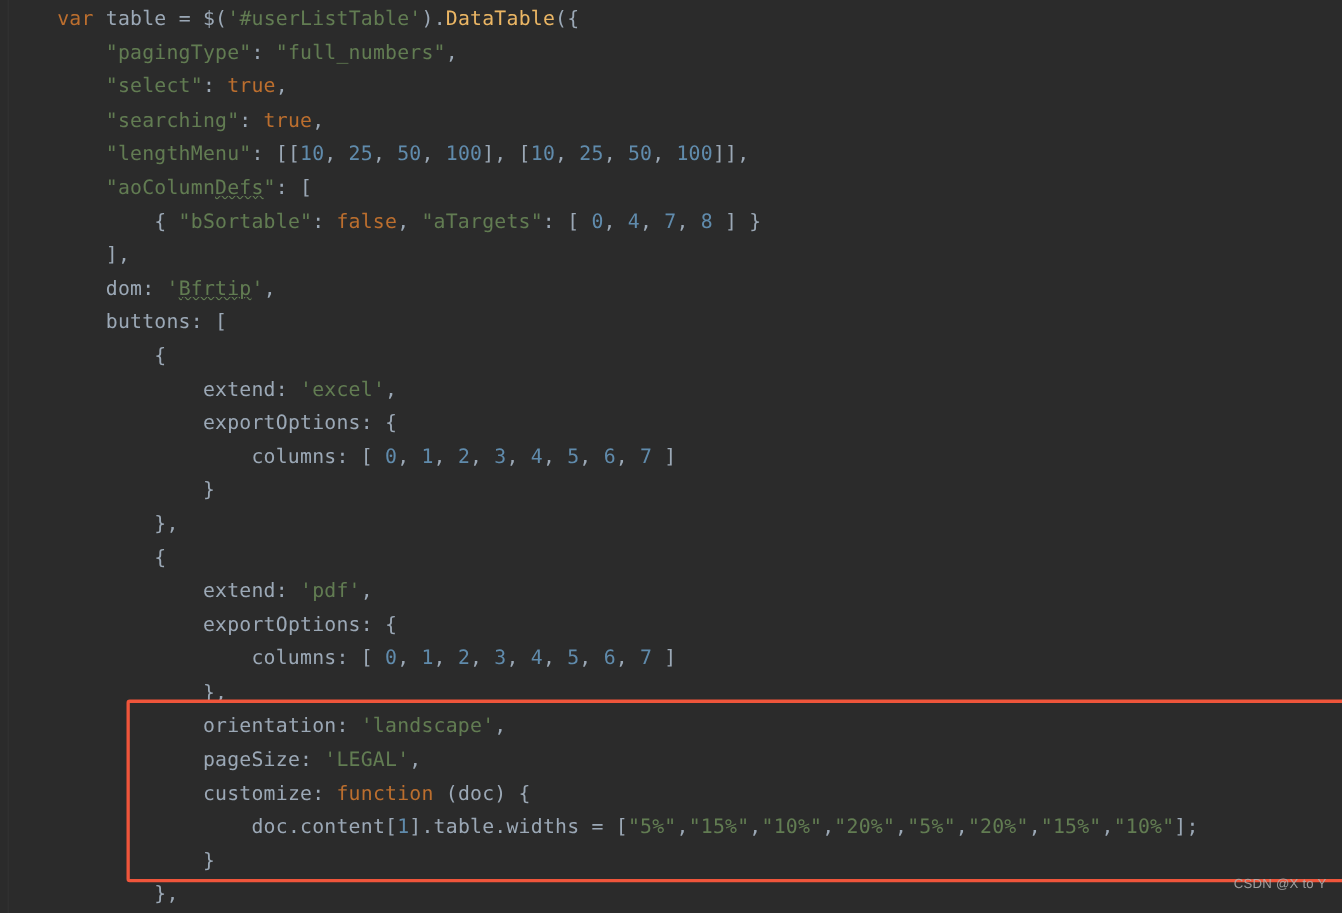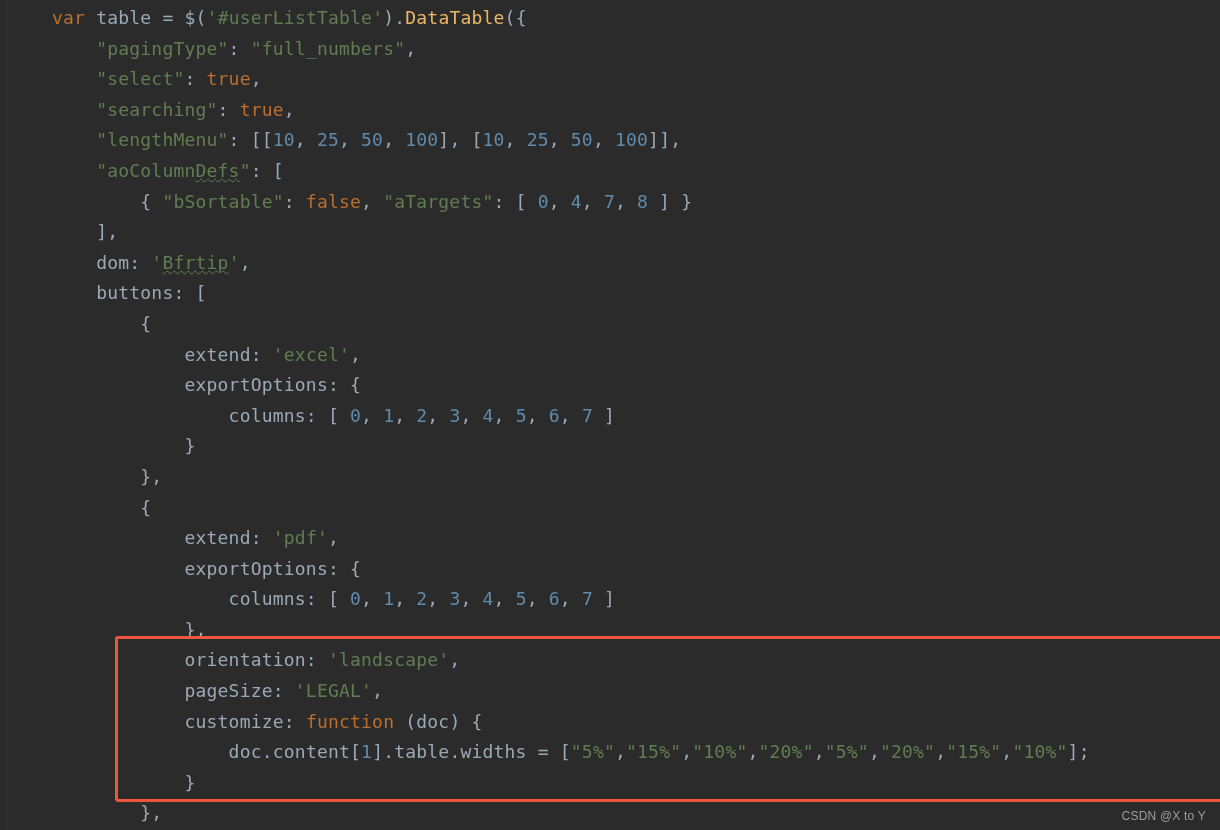--- a/index.html
+++ b/index.html
@@ -51,21 +51,21 @@
   }
   .highlight-box {
     position: absolute;
     border: 3px solid #ef553b;
     pointer-events: none;
     border-radius: 3px;
   }
   .watermark {
     position: absolute;
     right: 14px;
-    bottom: 7px;
+    bottom: 20px;
     font-family: Arial, sans-serif;
     font-size: 12px;
     color: #b0b0b0;
     opacity: 0.85;
     letter-spacing: 0.2px;
   }
 </style>
 </head>
 <body>
 

